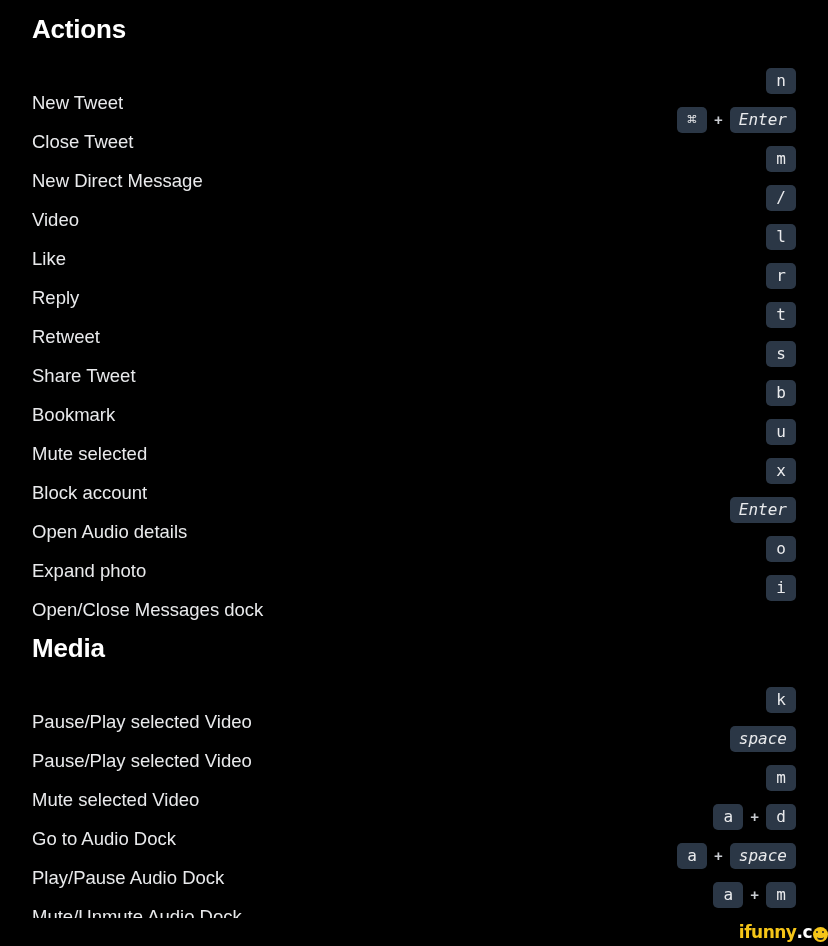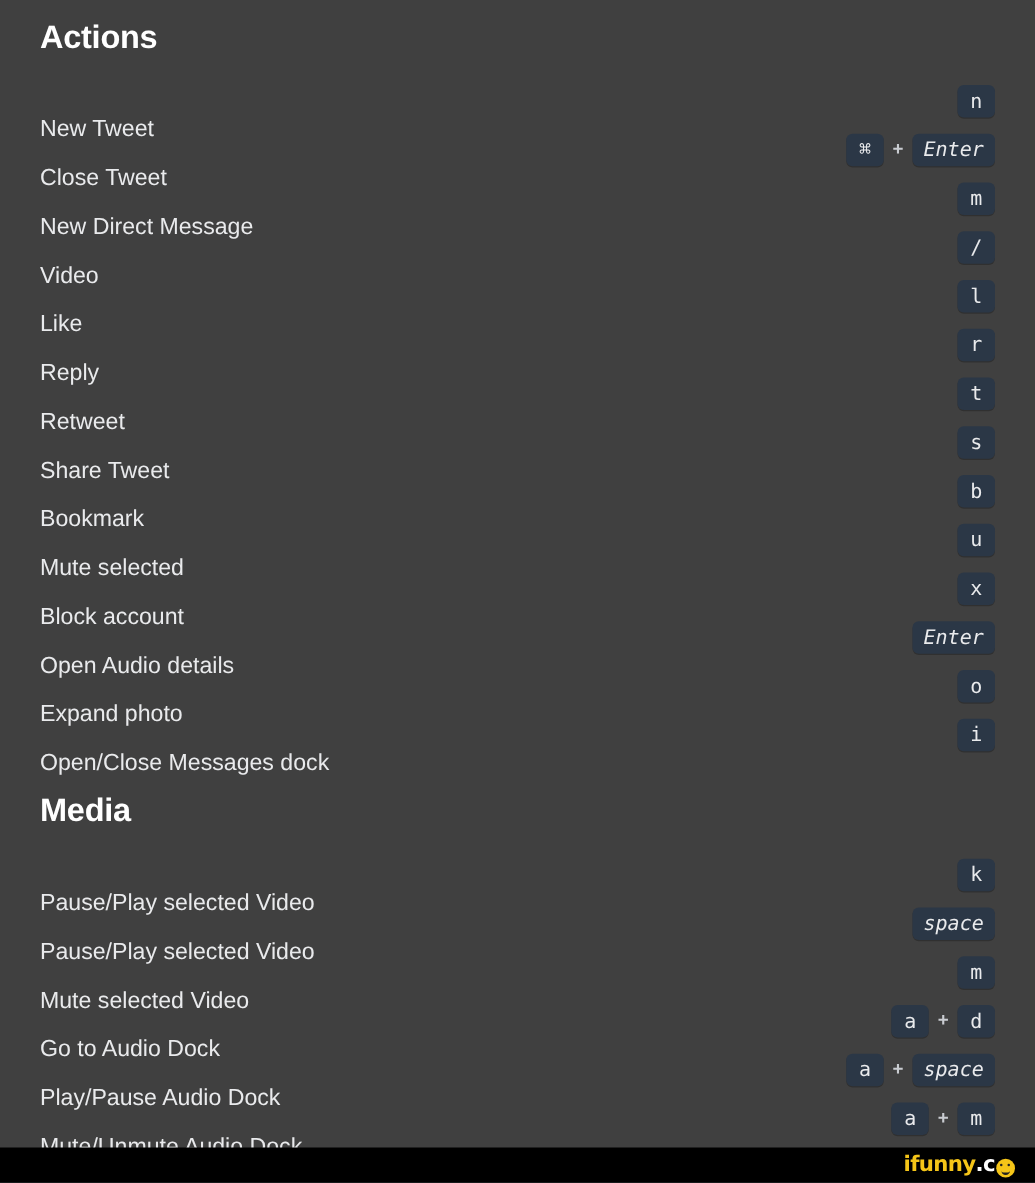--- a/index.html
+++ b/index.html
@@ -14,21 +14,21 @@
     color: #e7e9ea;
     overflow: hidden;
     position: relative;
   }
   .page {
     width: 828px;
     height: 946px;
     box-sizing: border-box;
     padding: 0 32px;
     position: relative;
-    background: #404040;
+    background: #000000;
   }
   .section-title {
     font-size: 26px;
     font-weight: bold;
     color: #ffffff;
     letter-spacing: -0.2px;
   }
   .section-actions .section-title {
     padding-top: 14px;
     padding-bottom: 16px;
@@ -81,21 +81,21 @@
   .watermark-bar {
     position: absolute;
     left: 0;
     bottom: 0;
     width: 828px;
     height: 28px;
     background: #000000;
     display: flex;
     align-items: center;
     justify-content: flex-end;
-    padding-right: 16px;
+    padding-right: 0;
     box-sizing: border-box;
   }
   .watermark {
     display: flex;
     align-items: center;
     font-family: "DejaVu Sans", sans-serif;
     font-weight: bold;
     font-size: 17px;
     color: #f5c518;
     letter-spacing: -0.5px;

